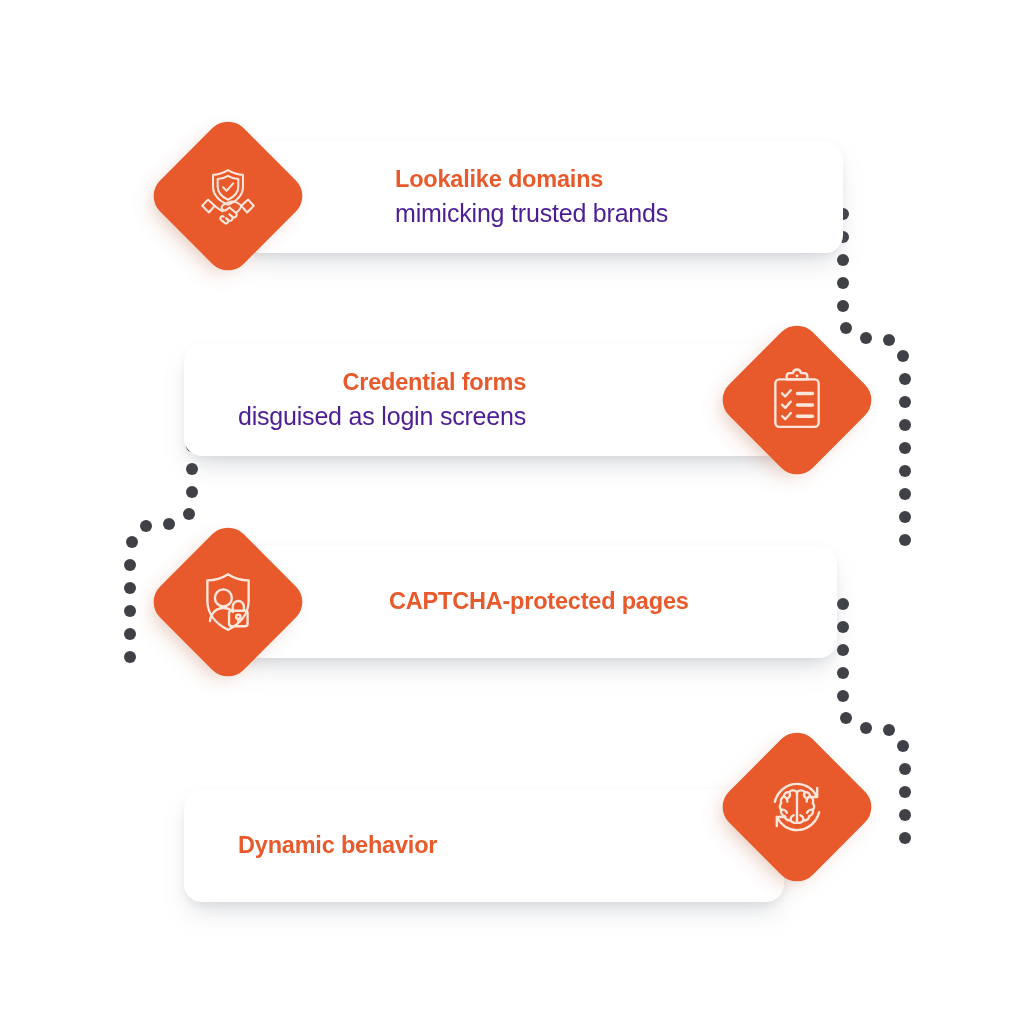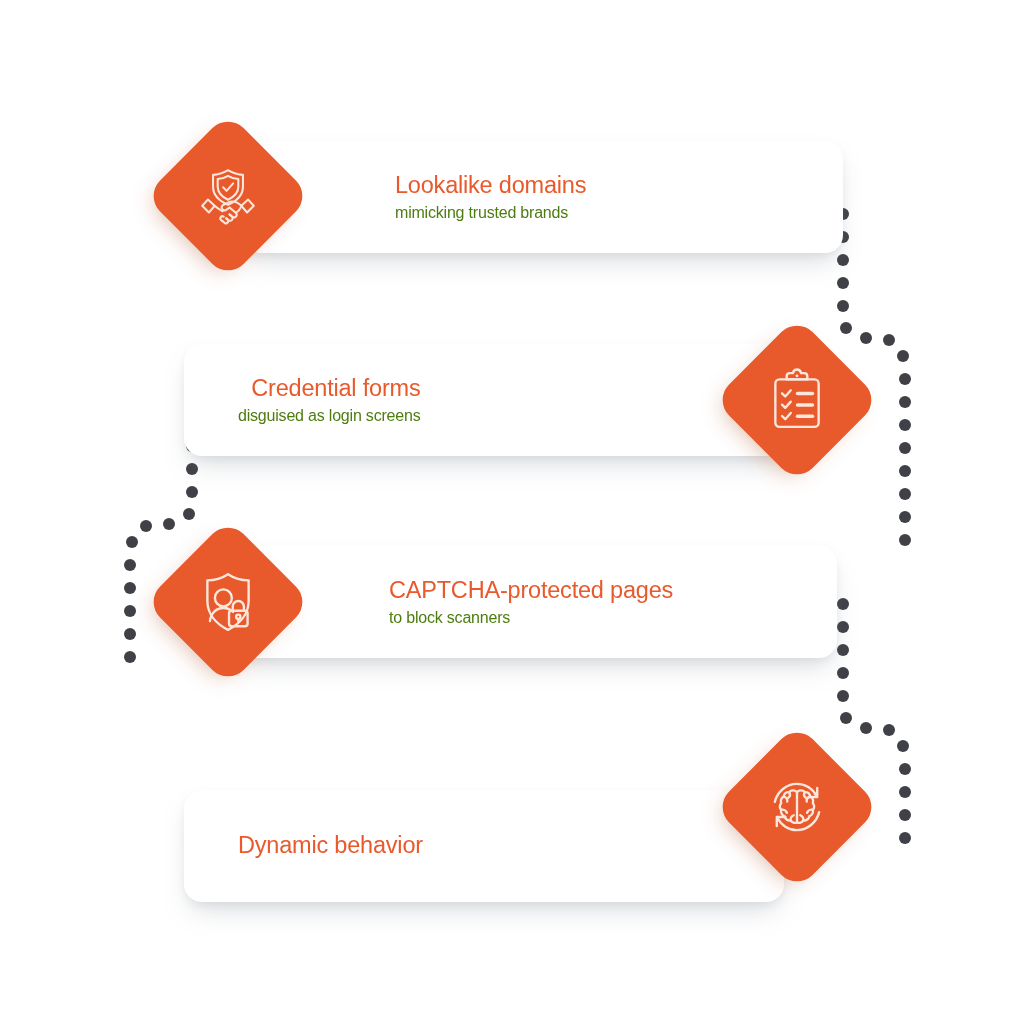--- a/index.html
+++ b/index.html
@@ -46,30 +46,30 @@
     transform: translateY(-50%);
     line-height: 1.30;
     white-space: nowrap;
   }
   .card-text.left-text  { left: 152px; }
   .card-text.right-text { left: 54px; text-align: right; }
 
   .title {
     display: block;
     color: #E8592B;
-    font-weight: 400;
+    font-weight: 700;
     font-size: 23.5px;
     letter-spacing: -0.2px;
     margin-bottom: 2px;
   }
   .subtitle {
     display: block;
-    color: #4d7c0f;
+    color: #4c1d95;
     font-weight: 400;
-    font-size: 16px;
+    font-size: 25px;
     letter-spacing: -0.2px;
   }
 
   
   .diamond {
     position: absolute;
     width: 118px;
     height: 118px;
     border-radius: 22px;
     background: #E8592B;
@@ -208,21 +208,20 @@
           <path d="M32.5 47.8 L47 47.8" stroke-width="3.4"></path>
         </svg>
       </div>
     </div>
   </div>
 
   <div class="row">
     <div class="card" style="left:237px; top:546px; width:600px; height:112px;">
       <div class="card-text left-text">
         <span class="title">CAPTCHA-protected pages</span>
-        <span class="subtitle">to block scanners</span>
       </div>
     </div>
     <div class="diamond" style="left:169px; top:543px;">
       <div class="diamond-icon">
         <svg viewBox="0 0 64 64" fill="none" stroke="#FDE7DC" stroke-width="2.3" stroke-linecap="round" stroke-linejoin="round">
 
           <path d="M32 5 C26 9 19 11 12 11 L12 31 C12 44 21 53.5 32 59 C43 53.5 52 44 52 31 L52 11 C45 11 38 9 32 5 Z"></path>
 
           <circle cx="27.5" cy="28" r="8.2"></circle>
 

